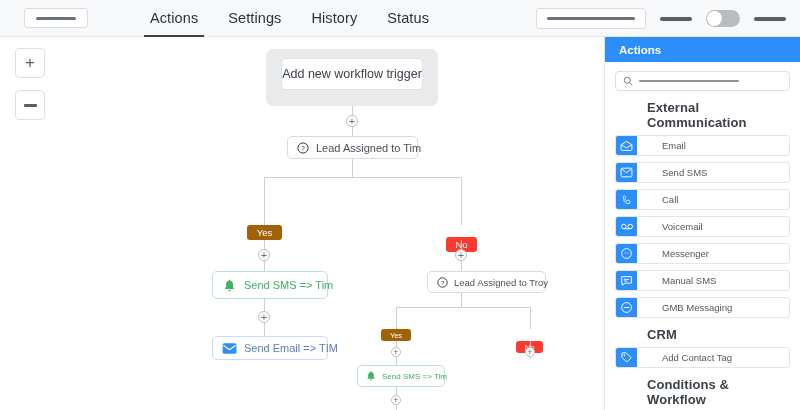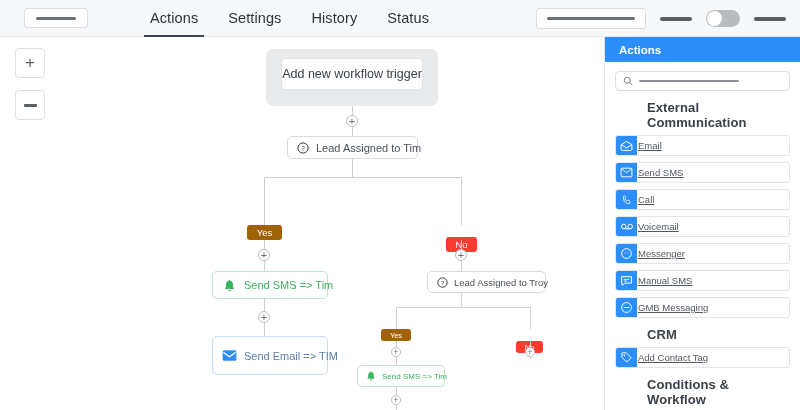--- a/index.html
+++ b/index.html
@@ -130,21 +130,21 @@
   }
   .act-item {
     height: 21px; border: 1px solid #e2e5e9; border-radius: 3px;
     display: flex; align-items: center; margin-bottom: 6px;
     overflow: hidden; cursor: pointer; background: #fff;
   }
   .act-ico {
     width: 21px; height: 21px; background: #2c8ef8; flex: none;
     display: flex; align-items: center; justify-content: center;
   }
-  .act-label { font-size: 9.5px; color: #525860; padding-left: 1px; text-decoration: underline; }
+  .act-label { font-size: 9.5px; color: #525860; padding-left: 25px; }
   .divider-v {
     position: absolute; left: -1px; top: 0; width: 1px; height: 373px; background: #e4e6ea;
   }
 </style>
 </head>
 <body>
 
 <div id="app">
 
   <div class="topbar">
@@ -223,21 +223,21 @@
             <path d="M12 2.6c-.7 0-1.3.6-1.3 1.3v.6C8.2 5.1 6.4 7.3 6.4 10v4.3l-1.5 2.1c-.3.5 0 1.1.6 1.1h13c.6 0 .9-.6.6-1.1l-1.5-2.1V10c0-2.7-1.8-4.9-4.3-5.5v-.6c0-.7-.6-1.3-1.3-1.3z"></path>
             <path d="M9.9 19c0 1.2 1 2.1 2.1 2.1s2.1-.9 2.1-2.1z"></path>
           </svg>
       </span>
       <span>Send SMS =&gt; Tim</span>
     </div>
 
     <div class="conn vline" style="left:264px; top:262px; height:37px;"></div>
     <div class="plus" style="left:258px; top:274px; width:12px; height:12px; font-size:11px;">+</div>
 
-    <div class="node blue" style="left:212px; top:299px; width:116px; height:39px; padding-left:9px; gap:7px;">
+    <div class="node blue" style="left:212px; top:299px; width:116px; height:24px; padding-left:9px; gap:7px;">
       <span class="ico">
         <svg width="15" height="13" viewBox="0 0 24 20">
             <rect x="1" y="1.5" width="22" height="17" rx="2.5" fill="#2c8ef8"></rect>
             <path d="M3 5.5l9 6.5 9-6.5" fill="none" stroke="#fff" stroke-width="2" stroke-linecap="round" stroke-linejoin="round"></path>
           </svg>
       </span>
       <span>Send Email =&gt; TIM</span>
     </div>
 
     <div class="badge no" style="left:446px; top:188px; width:31px; height:15px;">

